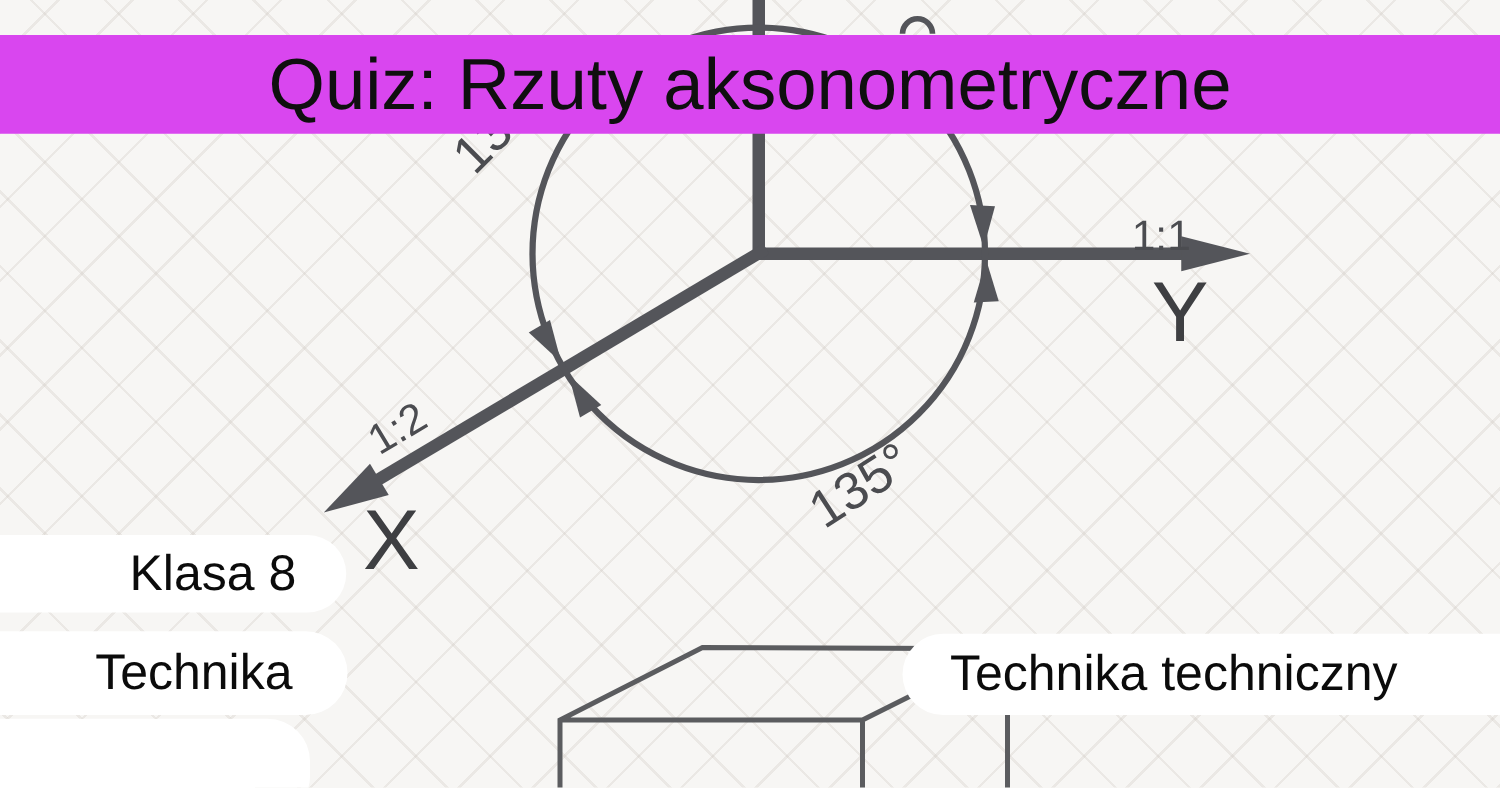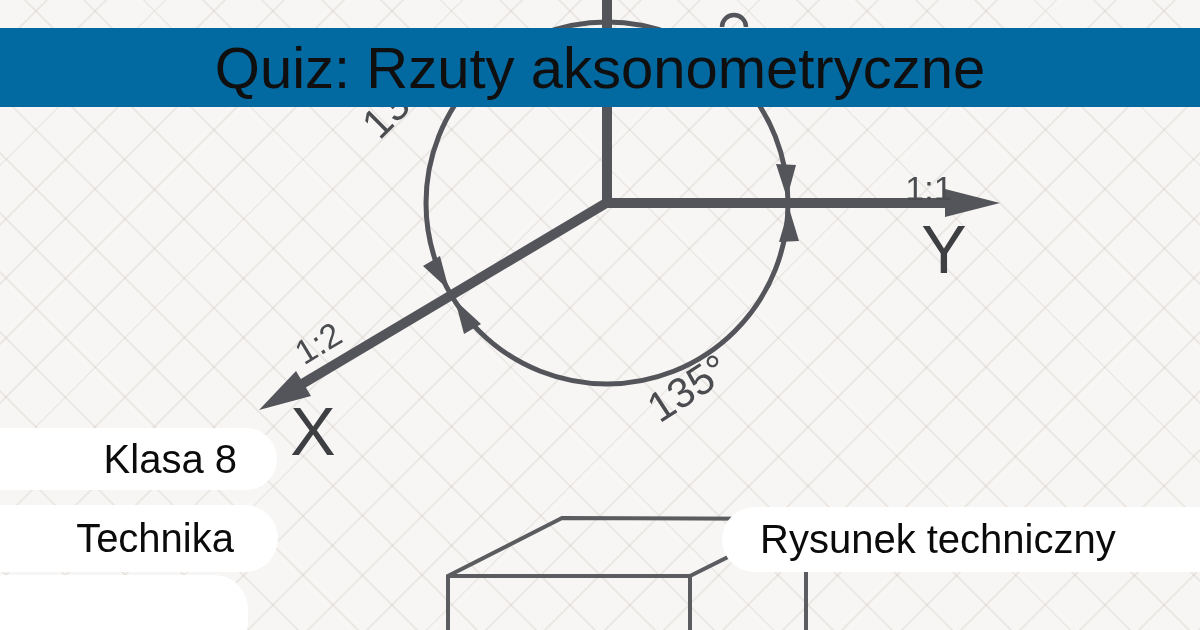--- a/index.html
+++ b/index.html
@@ -8,21 +8,21 @@
     background-color:#f7f6f4;
     background-image:
       repeating-linear-gradient(45deg, rgba(203,196,189,.28) 0 2px, transparent 2px 42px),
       repeating-linear-gradient(-45deg, rgba(203,196,189,.28) 0 2px, transparent 2px 42px);
     font-family:"Liberation Sans", sans-serif;
   }
   svg text{font-family:"Liberation Sans", sans-serif;}
   #diagram{position:absolute;left:0;top:0;}
   .title-band{
     position:absolute;left:0;top:28px;width:1200px;height:79px;
-    background:#0369a1;display:flex;align-items:center;justify-content:center;
+    background:#d946ef;display:flex;align-items:center;justify-content:center;
   }
   .title-band h1{
     margin:0;font-size:58px;font-weight:400;color:#0f0f0f;letter-spacing:0px;
     white-space:nowrap;
   }
   .badge{
     position:absolute;background:#ffffff;border-radius:34px;
     display:flex;align-items:center;color:#0b0b0b;
     font-size:40px;white-space:nowrap;
   }
@@ -72,15 +72,15 @@
   <h1>Quiz: Rzuty aksonometryczne</h1>
 </div>
 
 <div class="badge badge-grade">
   <span>Klasa 8</span>
 </div>
 <div class="badge badge-subject">
   <span>Technika</span>
 </div>
 <div class="badge badge-topic">
-  <span>Rysunek techniczny</span>
+  <span>Technika techniczny</span>
 </div>
 <div class="badge badge-partial"></div>
 
 </body></html>

